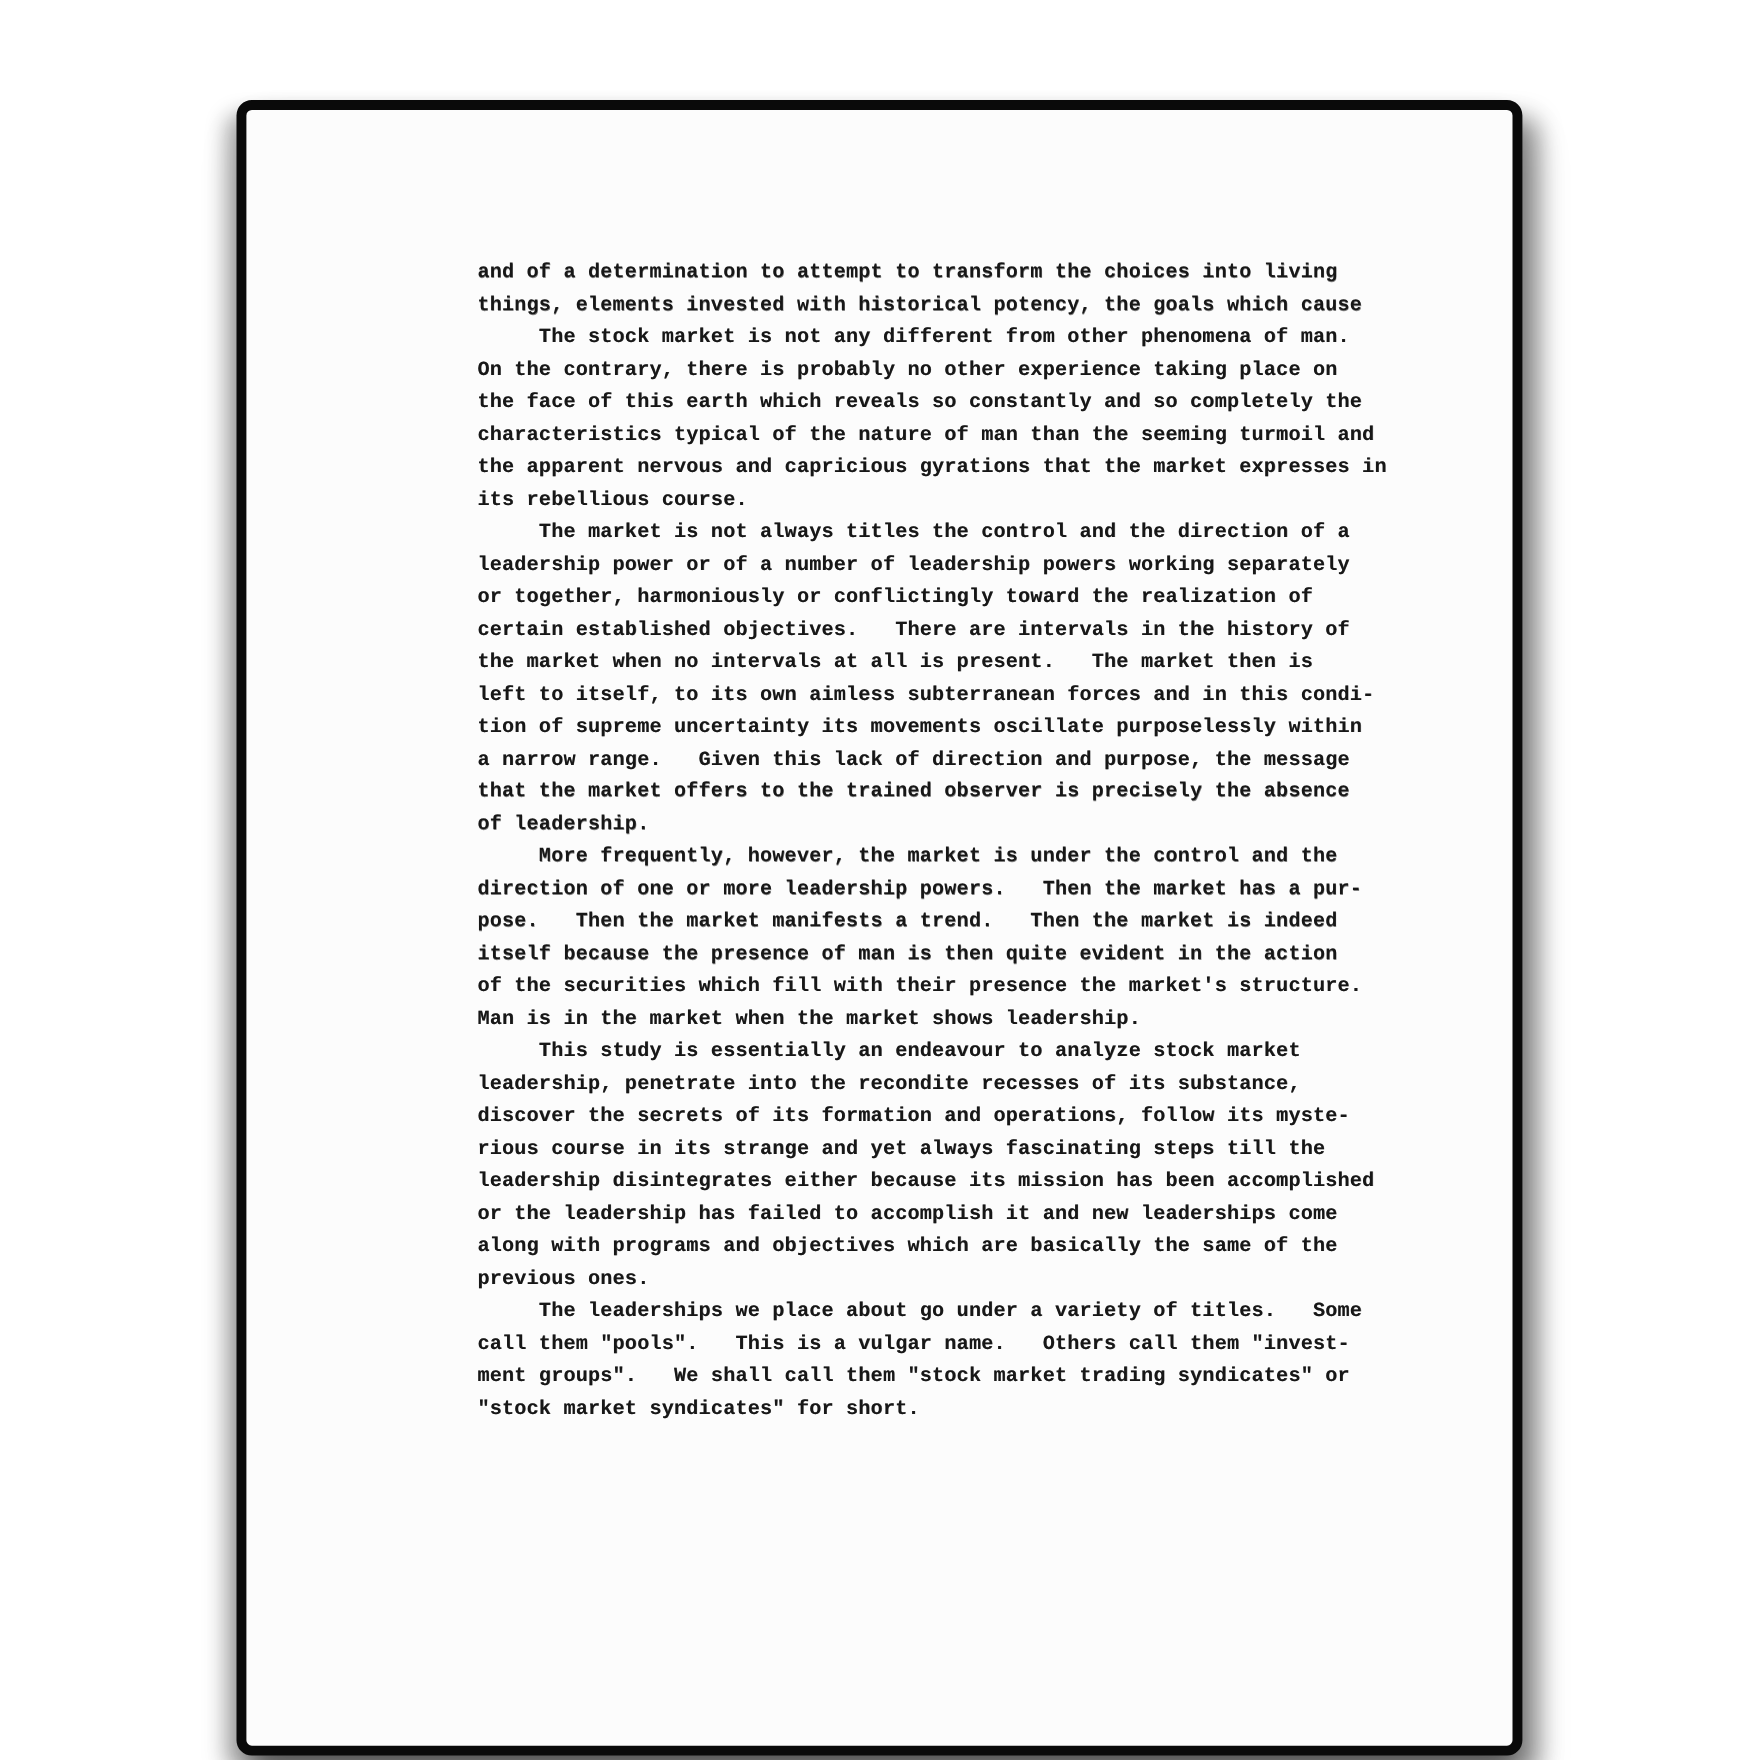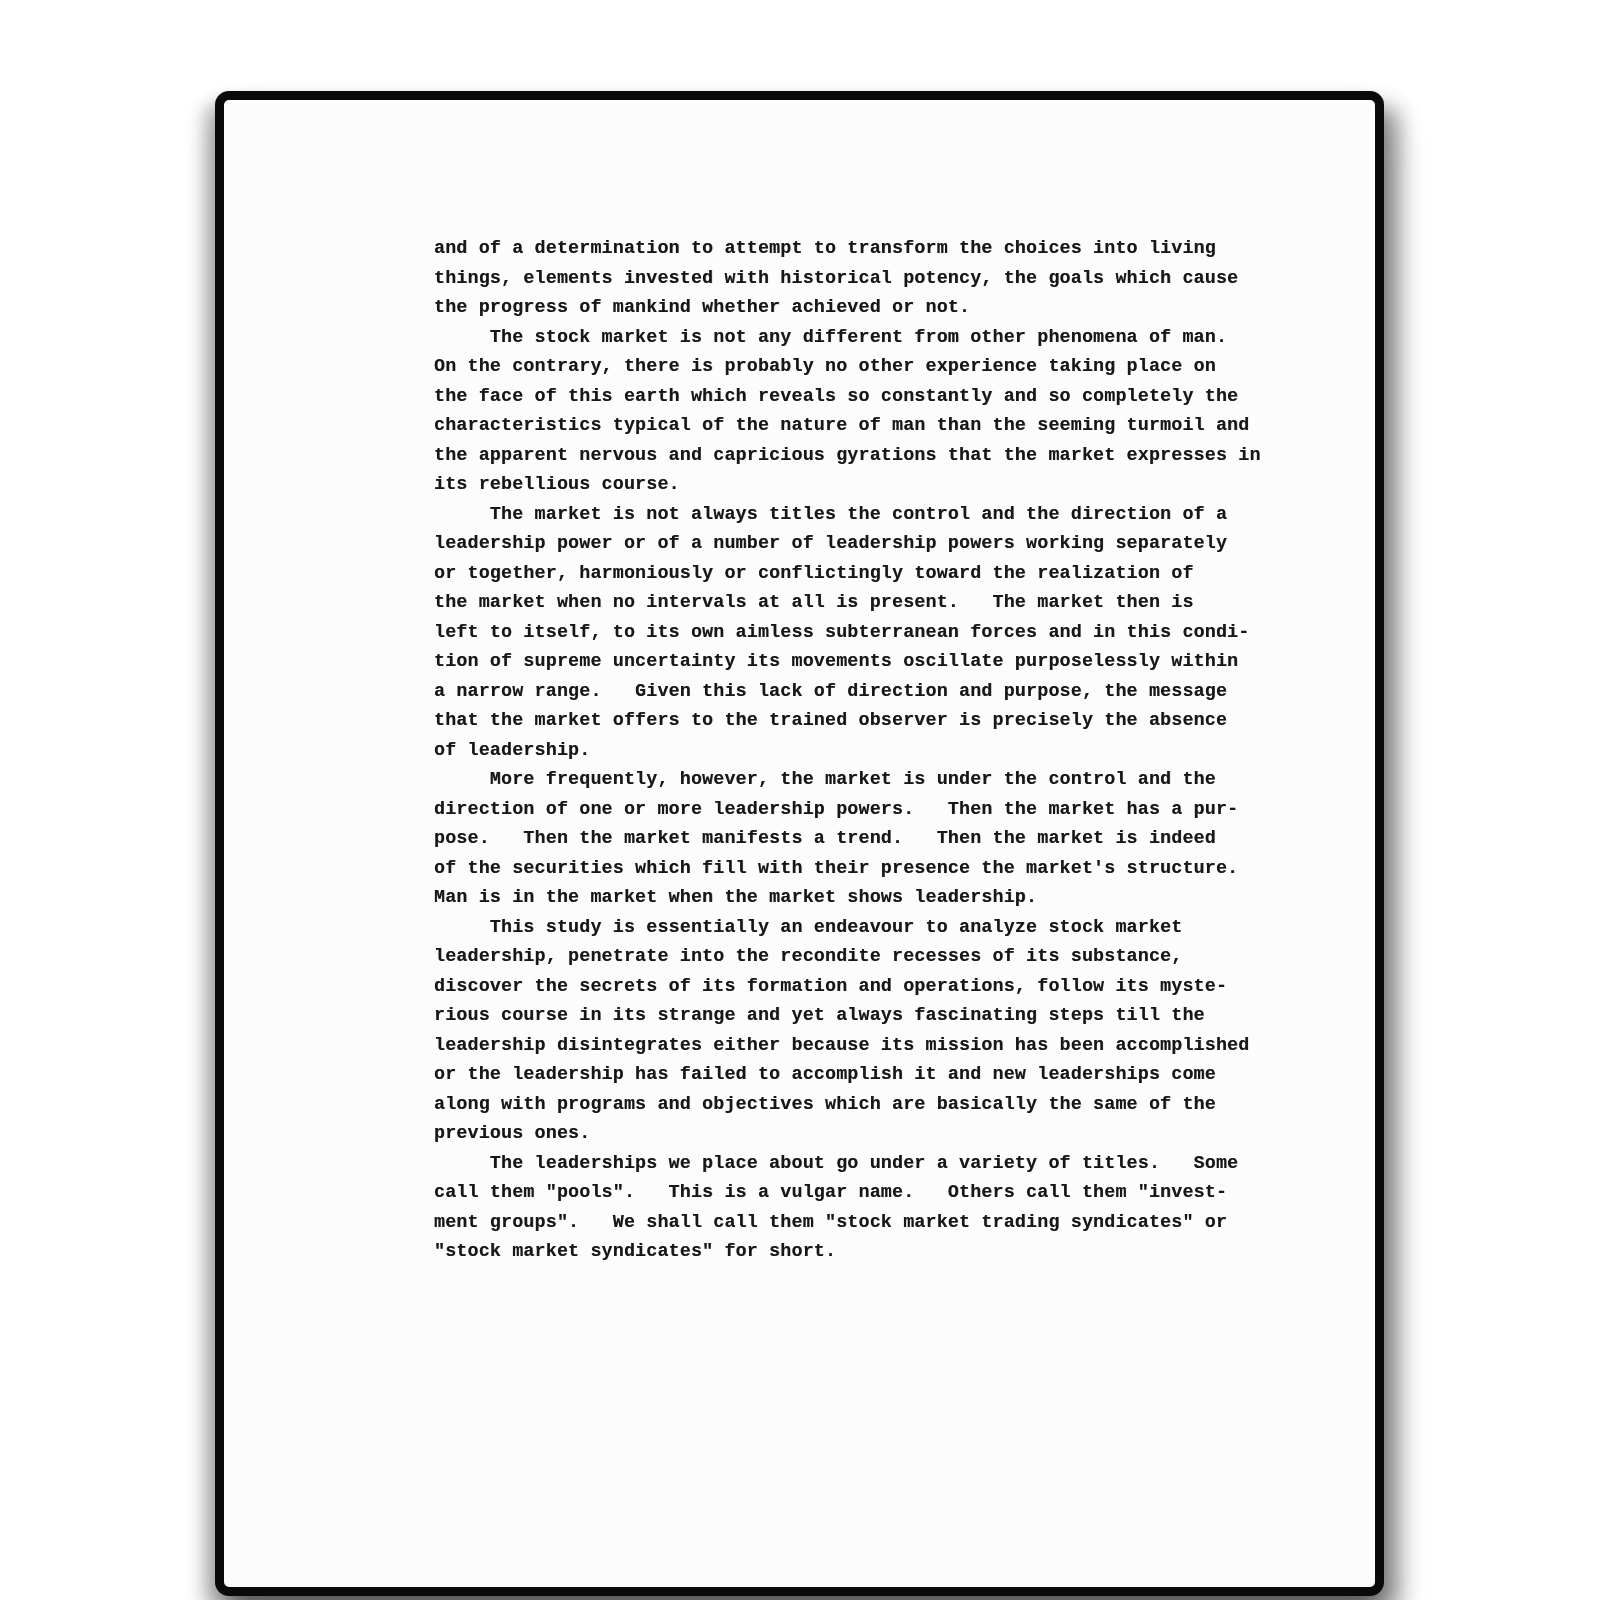--- a/index.html
+++ b/index.html
@@ -56,39 +56,40 @@
 </style>
 </head>
 <body>
 
 <div class="canvas">
   <div class="paper">
     <div class="text-block">
       <div id="lines-container">
           <div class="line">and of a determination to attempt to transform the choices into living</div>
           <div class="line">things, elements invested with historical potency, the goals which cause</div>
-          <div class="line">the progress of mankind whether achieved or not.</div>
           <div class="line">     The stock market is not any different from other phenomena of man.</div>
           <div class="line">On the contrary, there is probably no other experience taking place on</div>
           <div class="line">the face of this earth which reveals so constantly and so completely the</div>
           <div class="line">characteristics typical of the nature of man than the seeming turmoil and</div>
           <div class="line">the apparent nervous and capricious gyrations that the market expresses in</div>
           <div class="line">its rebellious course.</div>
           <div class="line">     The market is not always titles the control and the direction of a</div>
           <div class="line">leadership power or of a number of leadership powers working separately</div>
           <div class="line">or together, harmoniously or conflictingly toward the realization of</div>
+          <div class="line">certain established objectives.   There are intervals in the history of</div>
           <div class="line">the market when no intervals at all is present.   The market then is</div>
           <div class="line">left to itself, to its own aimless subterranean forces and in this condi-</div>
           <div class="line">tion of supreme uncertainty its movements oscillate purposelessly within</div>
           <div class="line">a narrow range.   Given this lack of direction and purpose, the message</div>
           <div class="line">that the market offers to the trained observer is precisely the absence</div>
           <div class="line">of leadership.</div>
           <div class="line">     More frequently, however, the market is under the control and the</div>
           <div class="line">direction of one or more leadership powers.   Then the market has a pur-</div>
           <div class="line">pose.   Then the market manifests a trend.   Then the market is indeed</div>
+          <div class="line">itself because the presence of man is then quite evident in the action</div>
           <div class="line">of the securities which fill with their presence the market's structure.</div>
           <div class="line">Man is in the market when the market shows leadership.</div>
           <div class="line">     This study is essentially an endeavour to analyze stock market</div>
           <div class="line">leadership, penetrate into the recondite recesses of its substance,</div>
           <div class="line">discover the secrets of its formation and operations, follow its myste-</div>
           <div class="line">rious course in its strange and yet always fascinating steps till the</div>
           <div class="line">leadership disintegrates either because its mission has been accomplished</div>
           <div class="line">or the leadership has failed to accomplish it and new leaderships come</div>
           <div class="line">along with programs and objectives which are basically the same of the</div>
           <div class="line">previous ones.</div>

